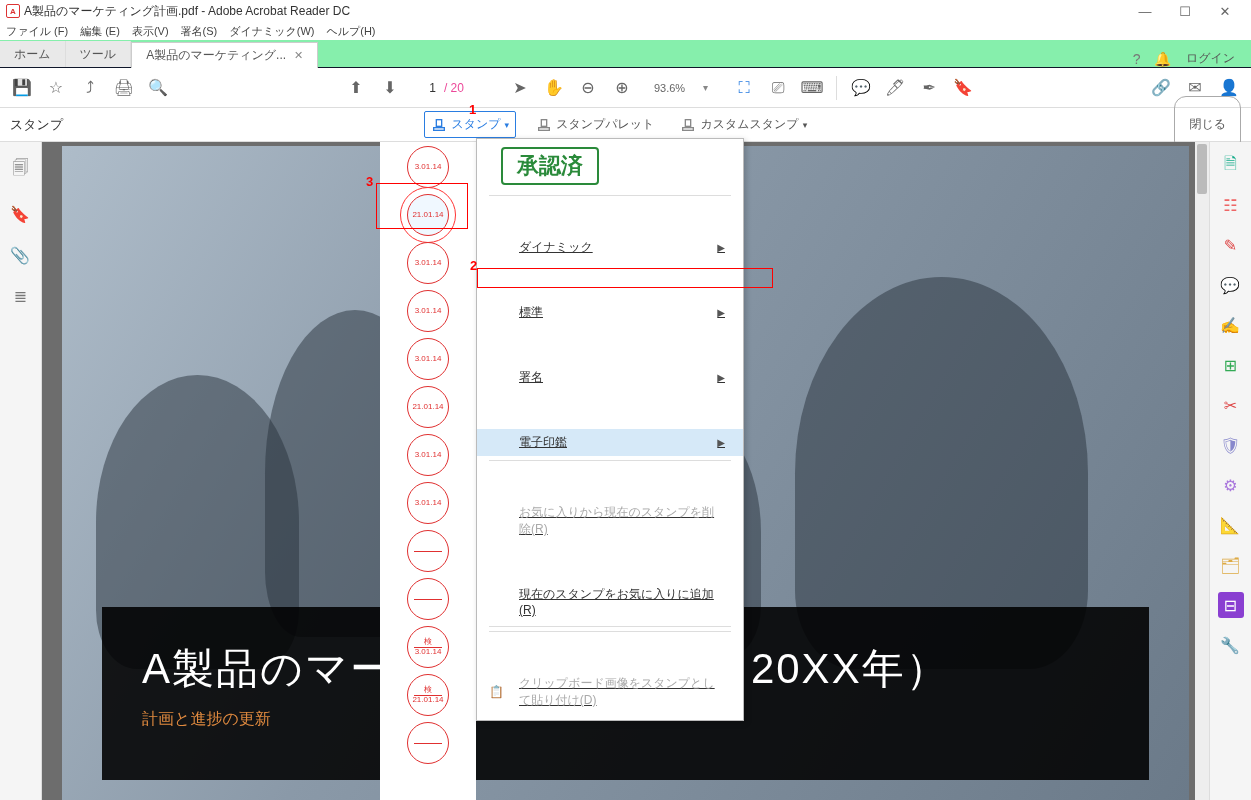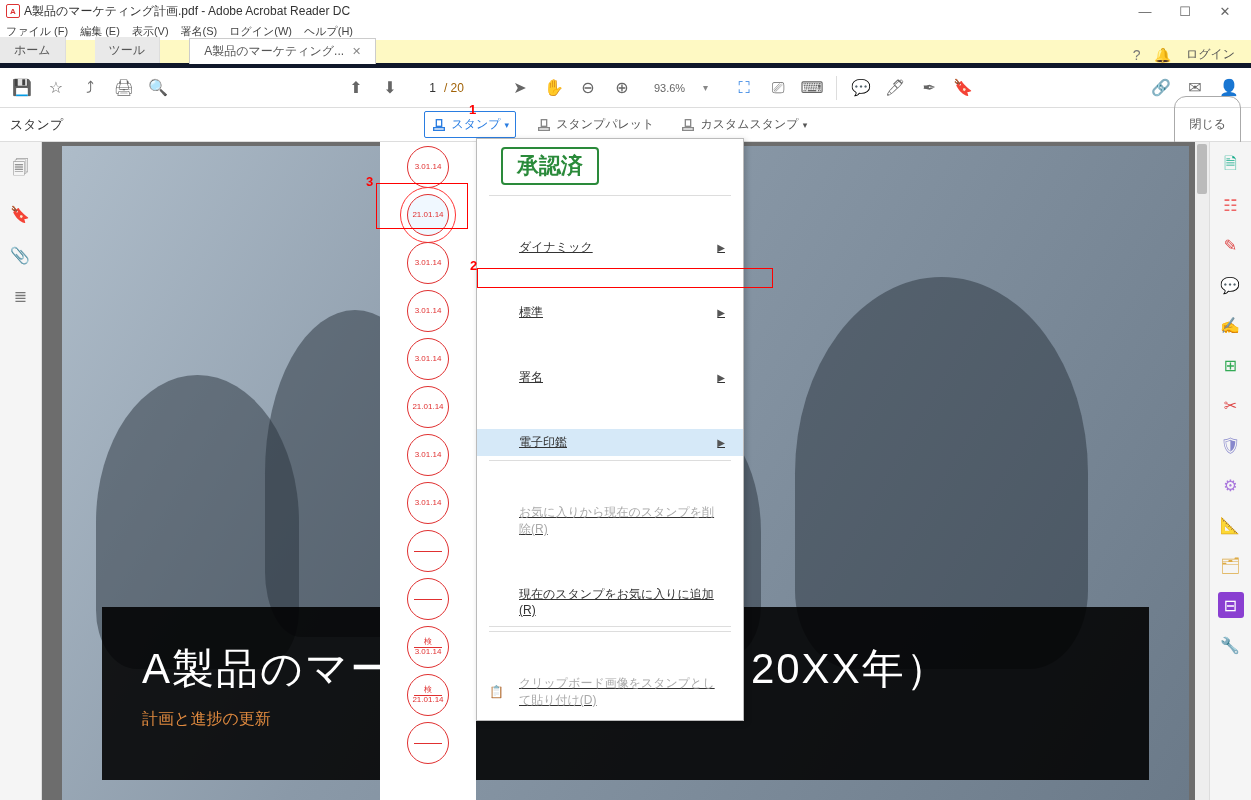--- a/index.html
+++ b/index.html
@@ -9,33 +9,33 @@
 .titlebar { height: 22px; display: flex; align-items: center; padding: 0 6px; background: #fff; }
 .titlebar .pdf-icon { width: 14px; height: 14px; border: 1px solid #d33; border-radius: 2px; margin-right: 4px; display: inline-flex; align-items: center; justify-content: center; color: #d33; font-size: 8px; font-weight: bold; }
 .titlebar .title { flex: 1; font-size: 12px; }
 .titlebar .win-btn { width: 40px; height: 22px; display: flex; align-items: center; justify-content: center; color: #666; font-size: 13px; }
 
 
 .menubar { height: 18px; display: flex; align-items: center; padding: 0 6px; gap: 12px; font-size: 11px; color: #444; }
 .menubar span { cursor: default; }
 
 
-.tabbar { height: 28px; display: flex; align-items: flex-end; background: #fef9c3; border-bottom: 5px solid #0f172a; gap: 29px; }
+.tabbar { height: 28px; display: flex; align-items: flex-end; background: #86efac; border-bottom: 1px solid #0f172a; }
 .tab { height: 26px; padding: 0 14px; display: flex; align-items: center; font-size: 12px; color: #555; border-right: 1px solid #ddd; background: #e9e9e9; }
 .tab.active { background: #fff; border-top: 1px solid #ccc; border-left: 1px solid #ccc; border-right: 1px solid #ccc; position: relative; top: 1px; }
 .tab .x { margin-left: 8px; color: #888; font-size: 11px; }
 .tabbar .right { margin-left: auto; display: flex; align-items: center; gap: 14px; padding-right: 16px; color: #777; font-size: 14px; }
 
 
 .toolbar { height: 40px; display: flex; align-items: center; border-bottom: 1px solid #ddd; padding: 0 8px; gap: 6px; }
 .tbtn { width: 28px; height: 28px; display: flex; align-items: center; justify-content: center; color: #666; font-size: 16px; }
 .tspacer { flex: 1; }
 .tsep { width: 1px; height: 24px; background: #ddd; margin: 0 4px; }
 .page-input { width: 26px; text-align: right; border: none; font-size: 12px; color: #333; }
-.page-total { font-size: 12px; color: #a16207; margin-left: 2px; }
+.page-total { font-size: 12px; color: #ec4899; margin-left: 2px; }
 .zoom-label { font-size: 11px; color: #666; margin: 0 12px; }
 
 
 .stampbar { height: 34px; display: flex; align-items: center; border-bottom: 1px solid #ddd; padding: 0 10px; position: relative; }
 .stampbar .lbl { font-size: 13px; color: #333; }
 .stampbar .center { margin-left: auto; margin-right: auto; display: flex; align-items: center; gap: 14px; }
 .sbtn { display: flex; align-items: center; gap: 4px; font-size: 12px; color: #555; padding: 4px 6px; }
 .sbtn svg { width: 16px; height: 16px; }
 .sbtn.active { border: 1px solid #2a7de1; border-radius: 2px; color: #2a7de1; }
 .closebtn { border: 1px solid #aaa; border-radius: 12px; padding: 19px 14px; font-size: 12px; color: #555; }
@@ -88,21 +88,21 @@
   <span class="win-btn">—</span>
   <span class="win-btn">☐</span>
   <span class="win-btn">✕</span>
 </div>
 
 <div class="menubar">
   <span>ファイル (F)</span>
   <span>編集 (E)</span>
   <span>表示(V)</span>
   <span>署名(S)</span>
-  <span>ログイン(W)</span>
+  <span>ダイナミック(W)</span>
   <span>ヘルプ(H)</span>
 </div>
 
 <div class="tabbar">
   <div class="tab">
       <span>ホーム</span>
     </div>
   <div class="tab">
       <span>ツール</span>
     </div>

